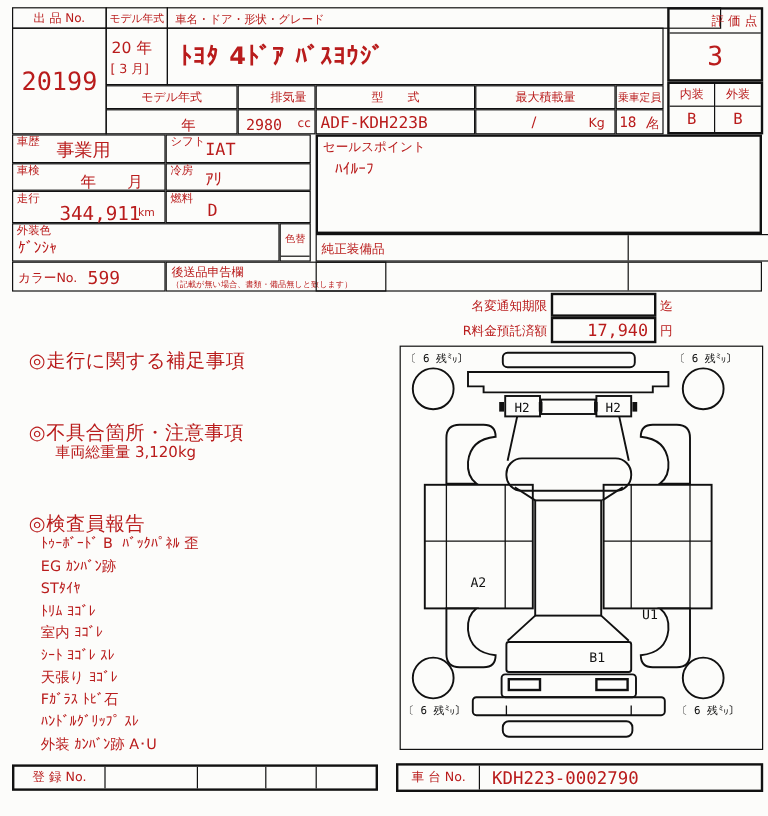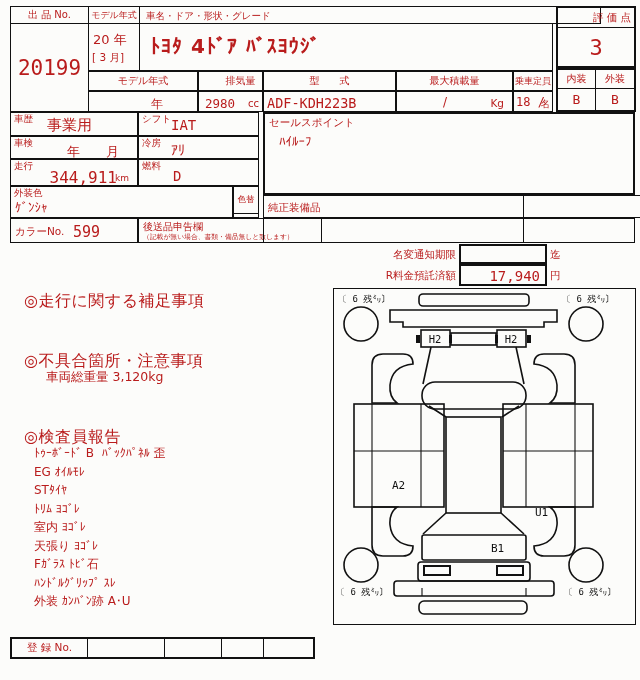--- a/index.html
+++ b/index.html
@@ -142,24 +142,25 @@
     <span class="abs mono" style="right:5px;top:2px;font-size:14px;">17,940</span>
   </div>
   <div class="abs" style="left:550px;top:269px;width:20px;height:14px;font-size:10.5px;">円</div>
 
   <div class="abs note-title" style="left:24px;top:291px;">◎走行に関する補足事項</div>
   <div class="abs note-title" style="left:24px;top:351px;">◎不具合箇所・注意事項</div>
   <div class="abs" style="left:34px;top:369px;font-size:12.5px;margin-left:12px;">車両総重量 3,120kg</div>
   <div class="abs note-title" style="left:24px;top:427px;">◎検査員報告</div>
   <div class="abs" style="left:34px;top:444px;width:290px;">
     <div class="insp-line">ﾄｩｰﾎﾞｰﾄﾞ B  ﾊﾞｯｸﾊﾟﾈﾙ 歪</div>
-    <div class="insp-line">EG ｵｲﾙﾓﾚ</div>
+    <div class="insp-line">EG ｶﾝﾊﾞﾝ跡</div>
     <div class="insp-line">STﾀｲﾔ</div>
     <div class="insp-line">ﾄﾘﾑ ﾖｺﾞﾚ</div>
     <div class="insp-line">室内 ﾖｺﾞﾚ</div>
+    <div class="insp-line">ｼｰﾄ ﾖｺﾞﾚ ｽﾚ</div>
     <div class="insp-line">天張り ﾖｺﾞﾚ</div>
     <div class="insp-line">Fｶﾞﾗｽ ﾄﾋﾞ石</div>
     <div class="insp-line">ﾊﾝﾄﾞﾙｸﾞﾘｯﾌﾟ ｽﾚ</div>
     <div class="insp-line">外装 ｶﾝﾊﾞﾝ跡 A･U</div>
   </div>
 
   <div class="abs" style="left:333px;top:288px;width:303px;height:337px;border:1.5px solid #111;">
     <svg width="299" height="333" viewBox="0 0 299 333">
 
       <text x="4" y="13" font-size="9">〔 6 残㍉〕</text>
@@ -218,14 +219,18 @@
       <text x="157" y="263" font-size="11">B1</text>
     </svg>
   </div>
 
   <div class="abs b2" style="left:10px;top:637px;width:305px;height:22px;">
     <div class="abs ctr" style="left:0;top:0;width:76px;height:100%;border-right:1px solid #111;font-size:10.5px;">登 録 No.</div>
     <div class="abs" style="left:152px;top:0;width:0;height:100%;border-left:1px solid #111;"></div>
     <div class="abs" style="left:209px;top:0;width:0;height:100%;border-left:1px solid #111;"></div>
     <div class="abs" style="left:251px;top:0;width:0;height:100%;border-left:1px solid #111;"></div>
   </div>
+  <div class="abs b2" style="left:330px;top:636px;width:306px;height:24px;">
+    <div class="abs ctr" style="left:0;top:0;width:68px;height:100%;border-right:1px solid #111;font-size:10.5px;">車 台 No.</div>
+    <span class="abs mono" style="left:78px;top:3px;font-size:14.5px;">KDH223-0002790</span>
+  </div>
 
 </div>
 
 </body></html>

